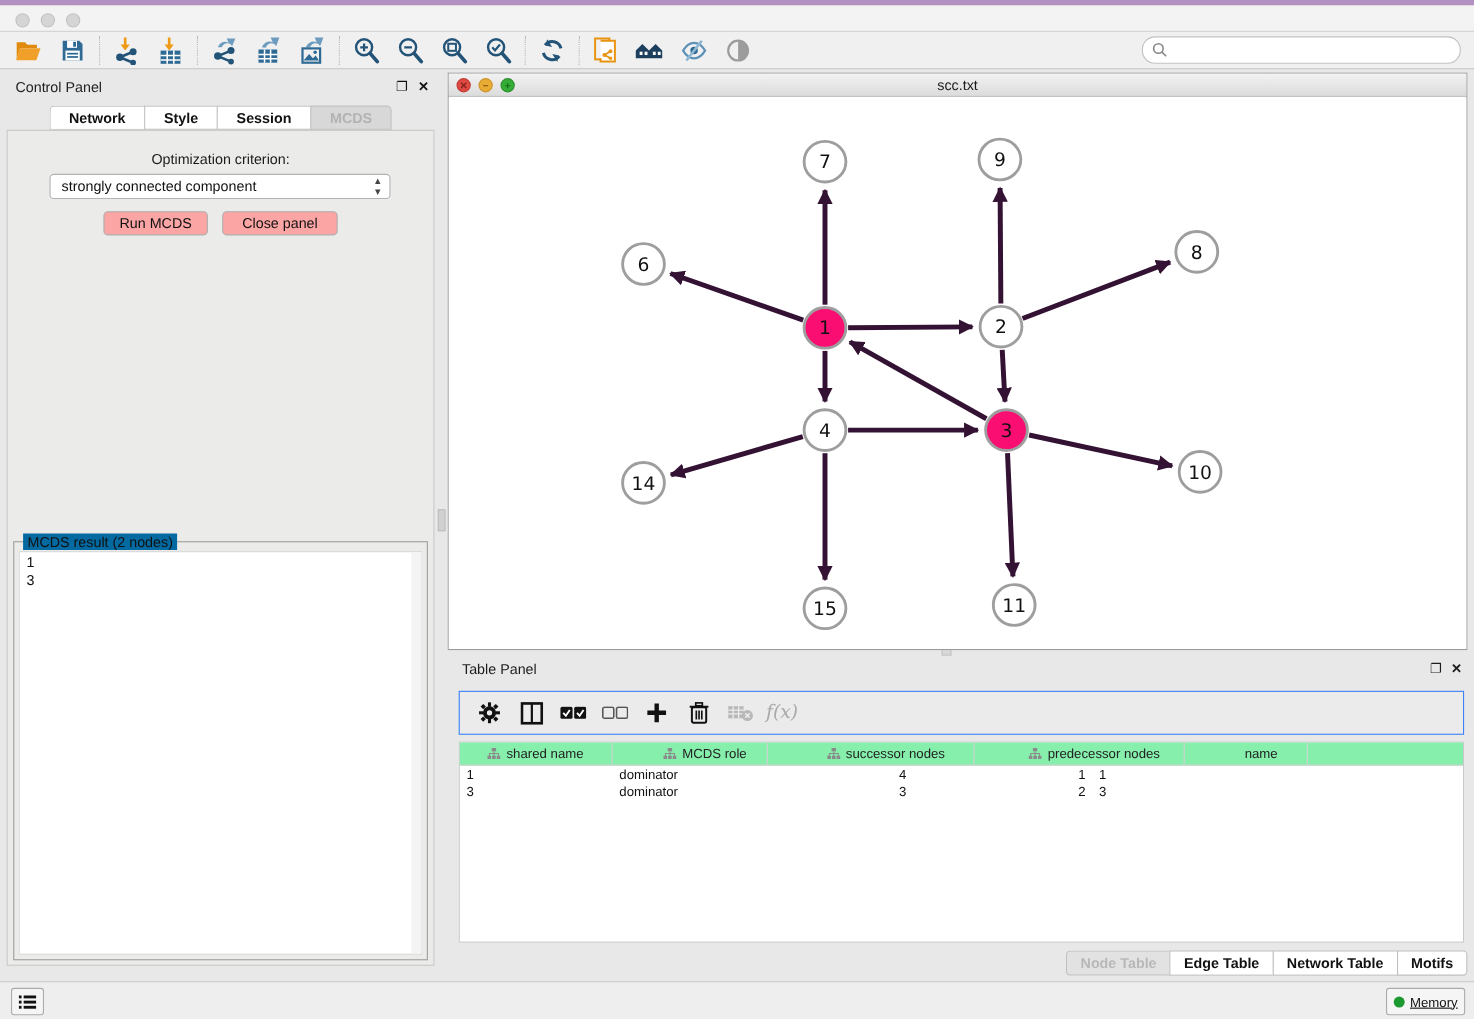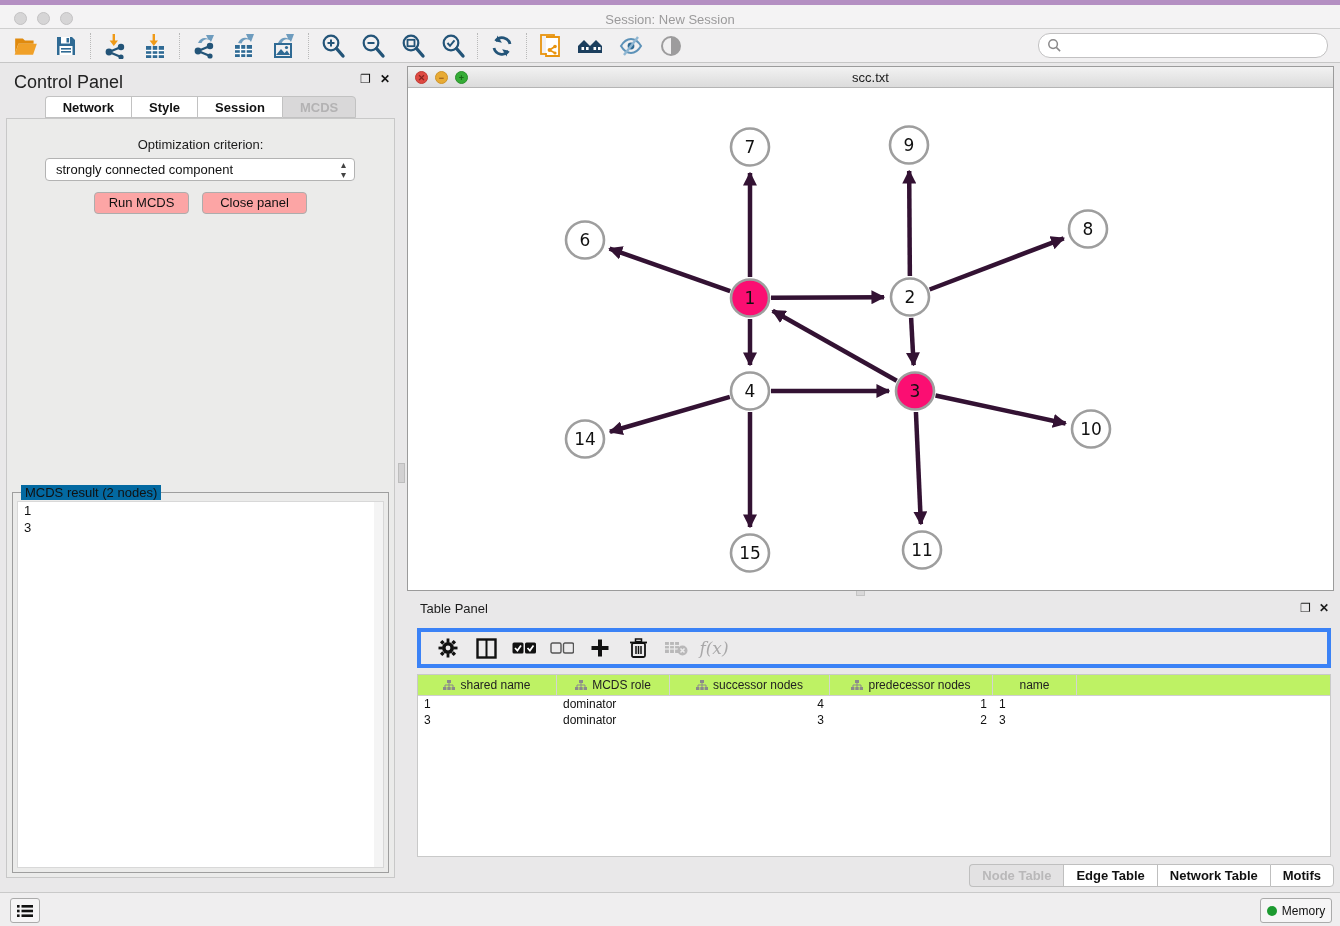--- a/index.html
+++ b/index.html
@@ -13,21 +13,21 @@
   .win-title { position:absolute; top:5px; width:100%; text-align:center; color:#9b9a9b; font-size:13px; line-height:20px; }
 
   
   .toolbar { position:absolute; left:0; top:29px; width:1340px; height:34px; background:#f1f0f1; border-bottom:1px solid #c6c6c6; display:flex; align-items:center; }
   .tbtn { width:40px; height:30px; display:flex; align-items:center; justify-content:center; }
   .tsep { width:1px; height:26px; margin:0 4px; border-left:1px dotted #b9b9b9; }
   .searchbox { position:absolute; right:12px; top:4px; width:290px; height:25px; background:#fff; border:1px solid #c2c1c2; border-radius:12px; display:flex; align-items:center; padding-left:8px; }
 
   
   .cp-header { position:absolute; left:0; top:63px; width:401px; height:32px; }
-  .panel-title { position:absolute; left:14px; top:9px; font-size:18px; color:#222; }
+  .panel-title { position:absolute; left:14px; top:9px; font-size:13px; color:#222; }
   .float-ic, .close-ic { position:absolute; top:9px; font-size:12px; color:#111; }
   .cp-body { position:absolute; left:6px; top:118px; width:389px; height:760px; background:#ebebea; border:1px solid #c8c8c8; }
   .tabs-row { position:absolute; left:0; top:96px; width:401px; display:flex; justify-content:center; z-index:2; }
   .tab { height:22px; line-height:21px; padding:0 17px; background:#ffffff; border:1px solid #c2c2c2; border-right:none; font-size:13px; font-weight:bold; color:#111; }
   .tab:first-child { border-radius:4px 0 0 0; }
   .tab:last-child { border-right:1px solid #c2c2c2; border-radius:0 4px 0 0; }
   .tab.active { background:#d9d8d9; color:#b3b2b3; }
   .opt-label { position:absolute; left:0; top:137px; width:401px; text-align:center; font-size:13px; color:#1b1b1b; }
   .dropdown { position:absolute; left:45px; top:158px; width:310px; height:23px; background:#fff; border:1px solid #b3b3b3; border-radius:4px; line-height:21px; padding-left:10px; font-size:13px; color:#111; }
   .dd-arrows { position:absolute; right:8px; top:1px; font-size:10px; color:#444; line-height:10px; text-align:center; }
@@ -44,49 +44,48 @@
 
   
   .net-win { position:absolute; left:407px; top:66px; width:927px; height:525px; border:1px solid #9b9b9b; background:#fff; }
   .net-titlebar { position:absolute; left:0; top:0; width:100%; height:21px; background:linear-gradient(#f2f2f2,#dcdcdc); border-bottom:1px solid #b5b5b5; }
   .net-title { position:absolute; width:100%; text-align:center; font-size:13px; color:#1a1a1a; line-height:21px; }
   .mac-dot { position:absolute; top:4px; width:13px; height:13px; border-radius:50%; font-size:9px; font-weight:bold; text-align:center; line-height:13px; color:rgba(60,0,0,.55); }
   .net-canvas { position:absolute; left:0; top:22px; width:925px; height:501px; background:#fff; }
 
   
   .tp-header { position:absolute; left:407px; top:597px; width:927px; height:28px; }
-  .tp-toolbar { position:absolute; left:417px; top:628px; width:914px; height:40px; background:#ecebec; border:4px solid #3b82f6; display:flex; align-items:center; padding-left:8px; }
+  .tp-toolbar { position:absolute; left:417px; top:628px; width:914px; height:40px; background:#ecebec; border:1px solid #3b82f6; display:flex; align-items:center; padding-left:8px; }
   .tp-tbtn { width:38px; height:30px; display:flex; align-items:center; justify-content:center; }
   .fx-label { font-family:"DejaVu Serif", serif; font-style:italic; font-size:17px; color:#a9a8a9; }
   .tp-table { position:absolute; left:417px; top:674px; width:914px; height:183px; background:#fff; border:1px solid #c9c9c9; }
-  .thead { display:flex; height:21px; background:#bef264; border-bottom:1px solid #cfcfcf; }
+  .thead { display:flex; height:21px; background:#86efac; border-bottom:1px solid #cfcfcf;gap:28px; }
   .th { display:flex; align-items:center; justify-content:center; gap:5px; border-right:1px solid #d3d3d3; font-size:12px; color:#222; position:relative; }
   .trow { display:flex; height:16px; font-size:12px; color:#111; }
   .td { padding:0 6px; line-height:16px; overflow:hidden; white-space:nowrap; }
   .num-r { text-align:right; }
   .tp-tabs { position:absolute; left:407px; top:864px; width:927px; display:flex; justify-content:flex-end; }
   .tp-tab { height:23px; line-height:21px; padding:0 12px; background:#fff; border:1px solid #bfbfbf; border-right:none; font-size:13px; font-weight:bold; color:#111; }
   .tp-tab:first-child { border-radius:4px 0 0 4px; }
   .tp-tab:last-child { border-right:1px solid #bfbfbf; border-radius:0 4px 4px 0; }
   .tp-tab.active { background:#e3e2e3; color:#b9b8b9; }
 
   
   .statusbar { position:absolute; left:0; top:892px; width:1340px; height:34px; background:#efeeef; border-top:1px solid #c9c9c9; }
-  .sb-btn { position:absolute; top:5px; height:25px; background:#f6f5f6; border:1px solid #ababab; border-radius:3px; display:flex; align-items:center; justify-content:center; gap:5px; font-size:12px; color:#111; }
+  .sb-btn { position:absolute; top:5px; height:25px; background:#f6f5f6; border:1px solid #ababab; border-radius:3px; display:flex; align-items:center; justify-content:center; gap:5px; font-size:12px; color:#111;text-decoration:underline; }
   .mem-dot { width:10px; height:10px; border-radius:50%; background:#1c9a30; }
 </style>
 </head>
 <body>
 
 <div class="top-strip"></div>
 <div class="titlebar">
   <div class="tl-dot" style="left:14px"></div>
   <div class="tl-dot" style="left:37px"></div>
   <div class="tl-dot" style="left:60px"></div>
-  <div class="win-title">Session: New Session</div>
 </div>
 
 <div class="toolbar">
   <div style="width:6px"></div>
   <div class="tbtn">
     <svg width="26" height="26" viewBox="0 0 24 24">
         <path d="M2 5h7l2 2h8v3H5L2 19z" fill="#e08a0e"></path>
         <path d="M5 10h17l-3.5 10H1.5z" fill="#f0a028"></path>
       </svg>
   </div>

